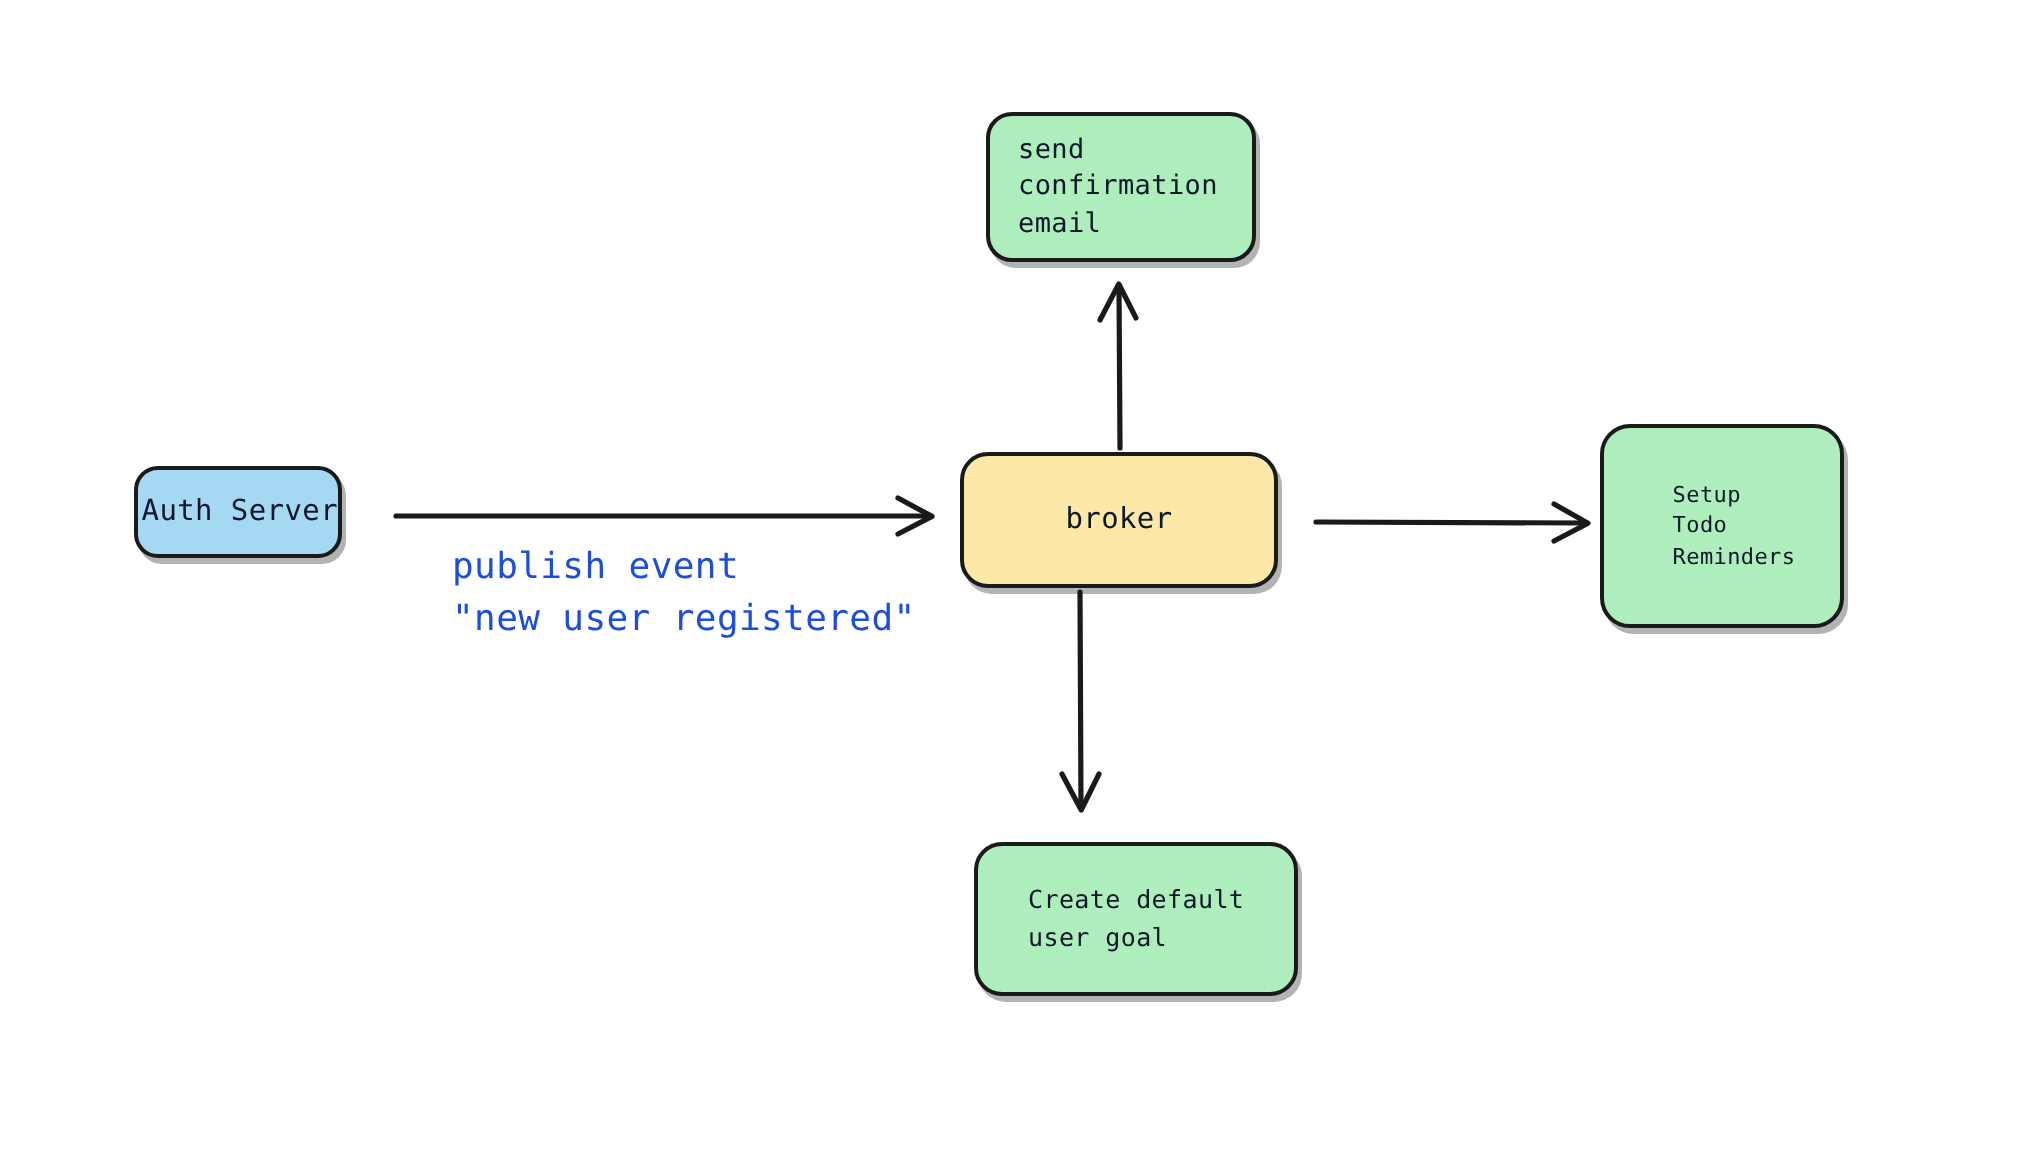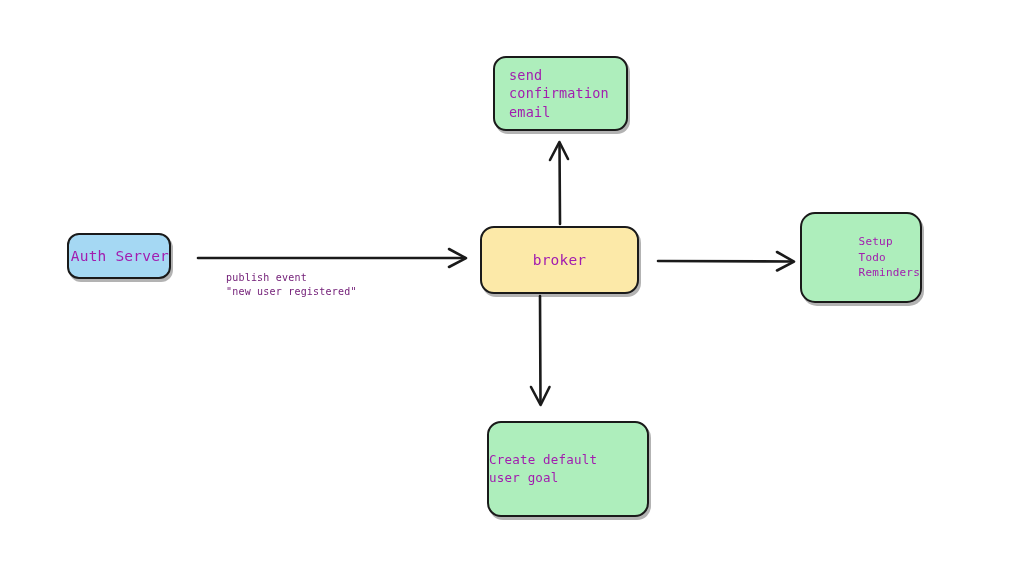--- a/index.html
+++ b/index.html
@@ -32,21 +32,21 @@
     position: absolute;
     box-sizing: border-box;
     border: 2.2px solid #1a1a1a;
     border-radius: 13px;
     display: flex;
     align-items: center;
     box-shadow: 2px 3px 0 rgba(20,20,20,0.32);
   }
   .node .node-label {
     white-space: pre-line;
-    color: #a21caf;
+    color: #0f172a;
     line-height: 1.38;
     letter-spacing: 0.2px;
   }
   
   #node-auth {
     left: 67px;
     top: 233px;
     width: 104px;
     height: 46px;
     background: #a5d8f3;
@@ -75,44 +75,45 @@
     border-radius: 13px;
     justify-content: flex-start;
     padding-left: 14px;
   }
   #node-email .node-label { font-size: 13.5px; text-align: left; }
   
   #node-todo {
     left: 800px;
     top: 212px;
     width: 122px;
-    height: 91px;
+    height: 102px;
     background: #aeeebc;
     border-radius: 15px;
-    justify-content: flex-end;
+    justify-content: center;
     padding-left: 12px;
   }
   #node-todo .node-label { font-size: 11px; text-align: left; line-height: 1.42; }
   
   #node-goal {
     left: 487px;
     top: 421px;
     width: 162px;
-    height: 96px;
+    height: 77px;
     background: #aeeebc;
     border-radius: 14px;
     justify-content: flex-start;
+    padding-left: 25px;
   }
   #node-goal .node-label { font-size: 12.5px; text-align: left; line-height: 1.45; }
 
   .edge-label {
     position: absolute;
     white-space: pre-line;
-    color: #701a75;
-    font-size: 10px;
+    color: #1d4ed8;
+    font-size: 18px;
     line-height: 1.42;
     letter-spacing: 0.2px;
   }
   #label-publish { left: 226px; top: 271px; }
   #label-forwards { left: 581px; top: 327px; }
 </style>
 </head>
 <body>
 
 <div id="canvas">

